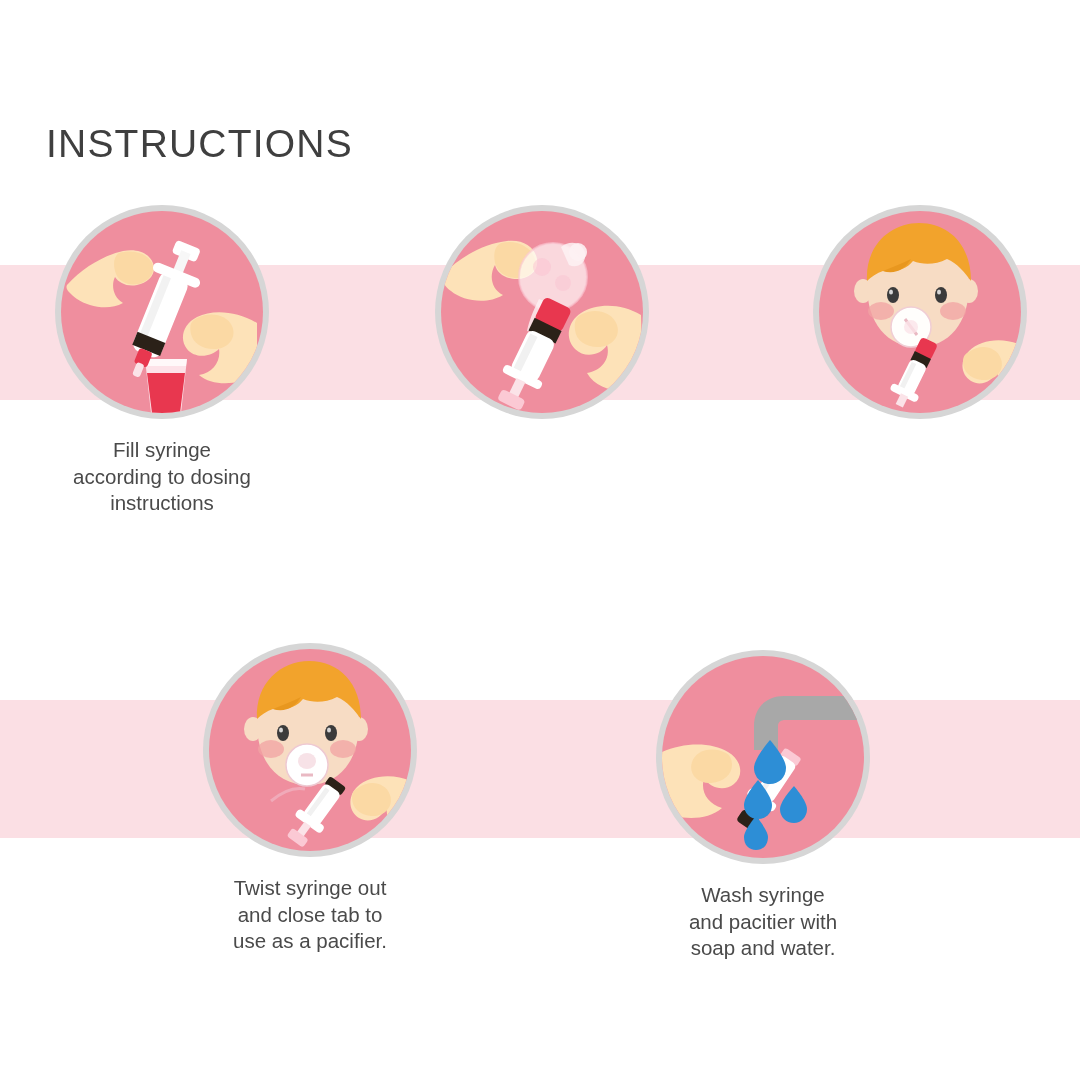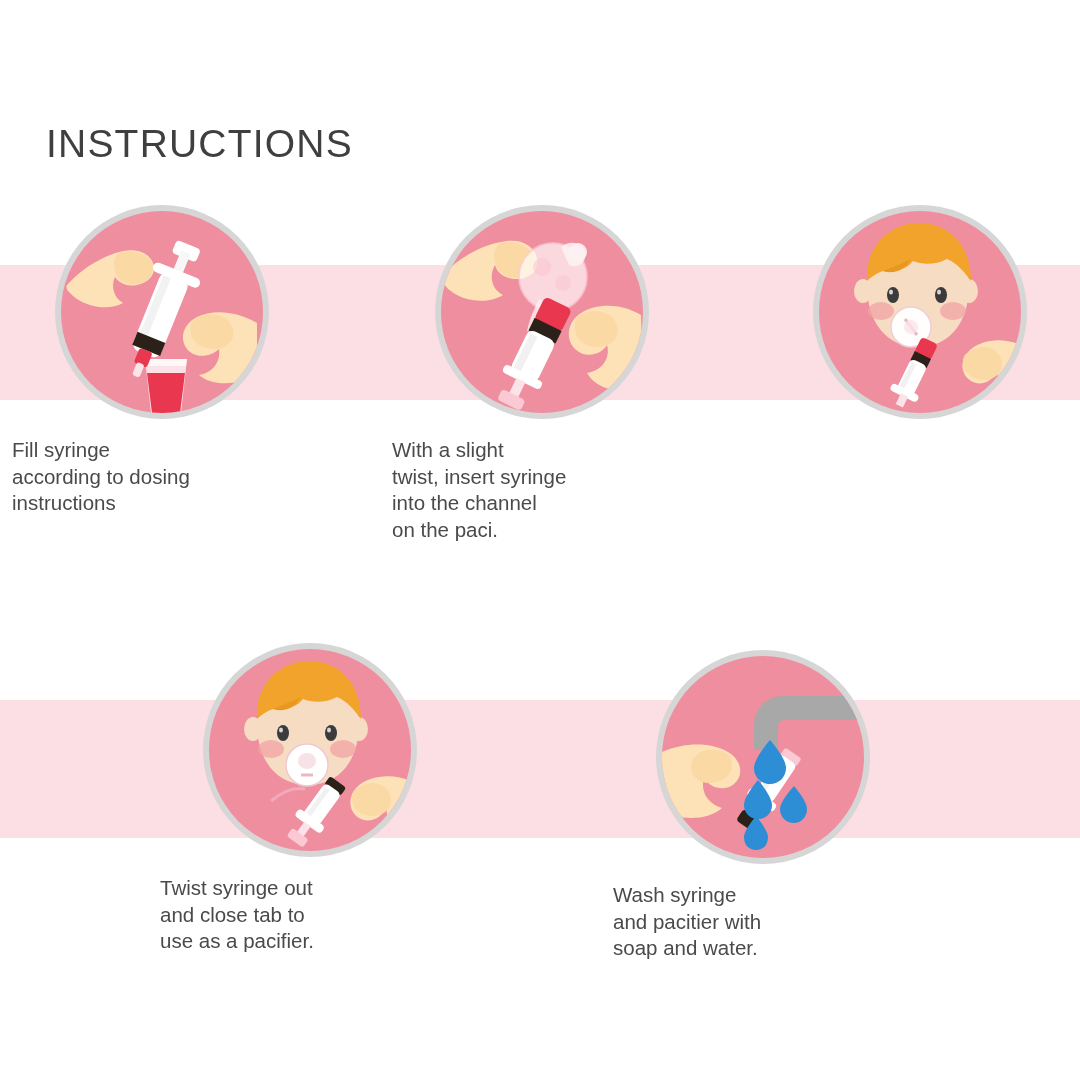--- a/index.html
+++ b/index.html
@@ -73,21 +73,21 @@
     border-radius: 50%;
     background: #ef8e9e;
     overflow: hidden;
   }
   .scene { position: absolute; inset: 0; }
   .scene svg { display: block; width: 100%; height: 100%; }
 
   
   .caption {
     margin-top: 18px;
-    text-align: left;
+    text-align: center;
     color: #4a4a4a;
     font-size: 20.5px;
     line-height: 26.5px;
     white-space: pre-line;
   }
 </style>
 </head>
 <body>
 
 <div id="infographic">
@@ -176,24 +176,20 @@
 
             <path d="M200 104 C180 92 156 92 140 102 C126 111 124 128 134 138
                      C144 148 160 144 166 134 C170 148 160 160 146 162
                      C156 180 184 184 202 176 Z" fill="#fde2b8"></path>
             <path d="M141 103 C156 96 172 102 176 114 C180 126 170 136 157 136
                      C144 136 135 129 134 119 C133 110 135 106 141 103 Z" fill="#fbd9a4"></path>
           </svg>
         </div>
       </div>
     </div>
-    <div class="caption">With a slight
-twist, insert syringe
-into the channel
-on the paci.</div>
   </div>
 
   <div class="step step-3">
     <div class="circle-wrap">
       <div class="circle-ring"></div>
       <div class="circle-fill">
         <div class="scene">
           <svg viewBox="0 0 202 202">
 
             <ellipse cx="44" cy="80" rx="9" ry="12" fill="#f7dcc4"></ellipse>

